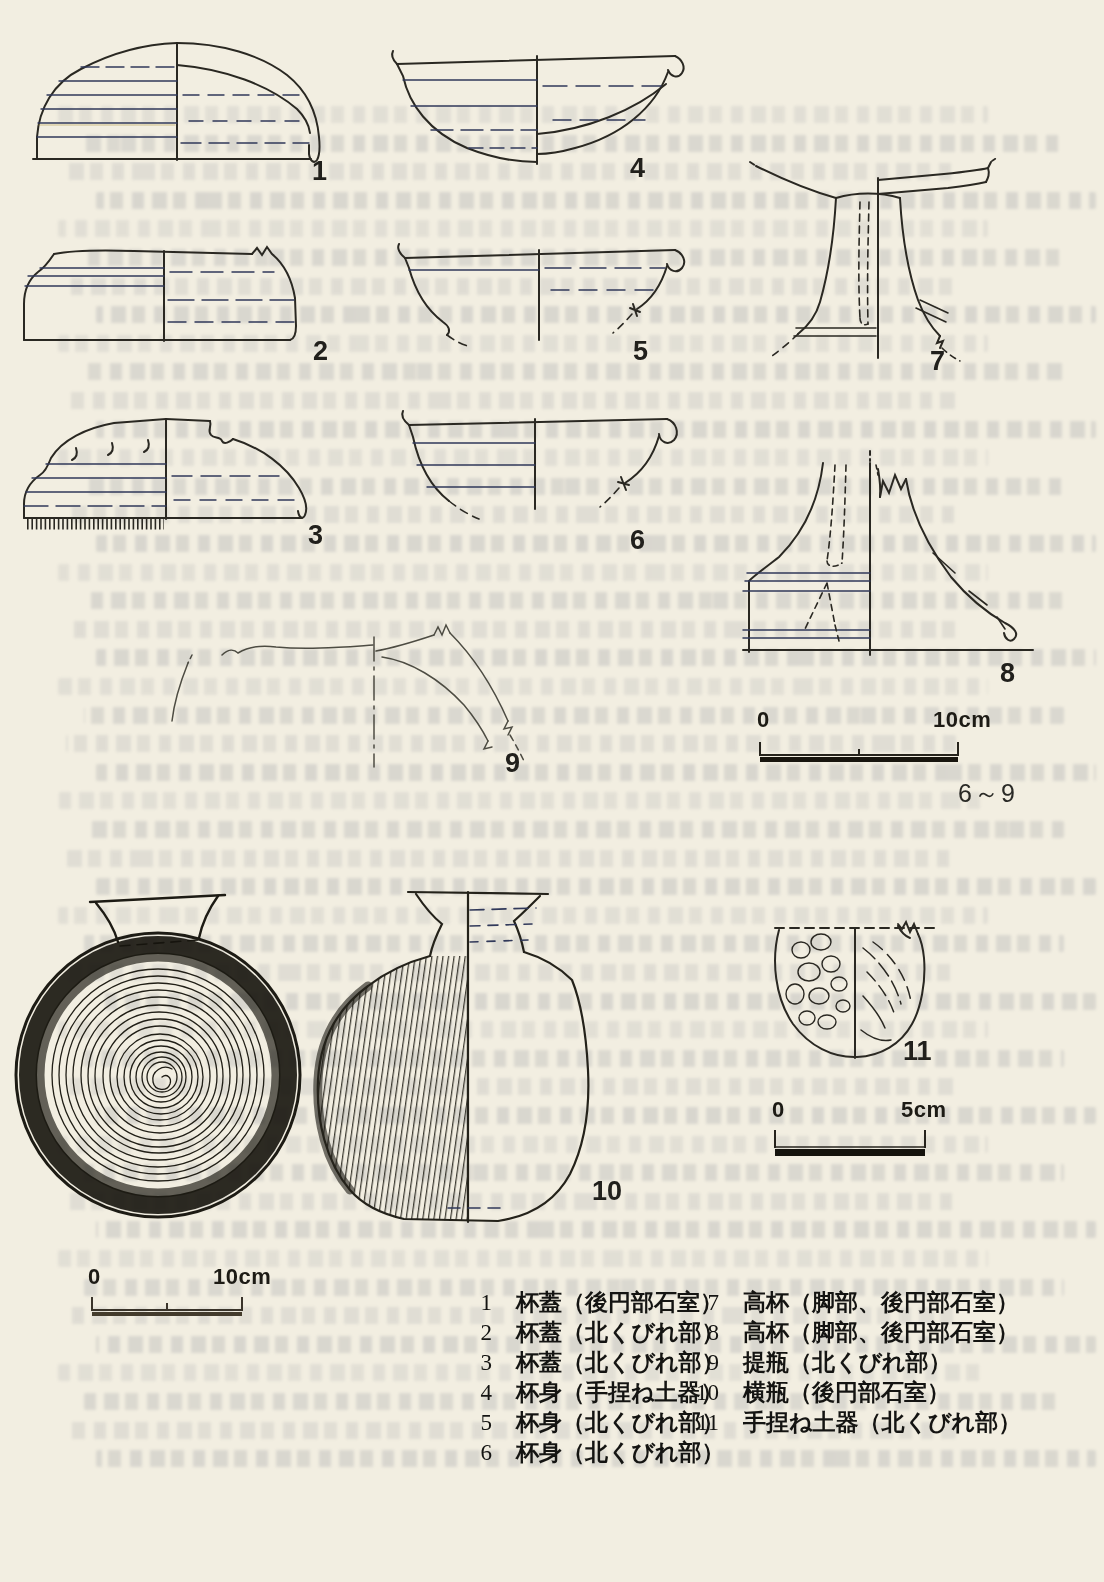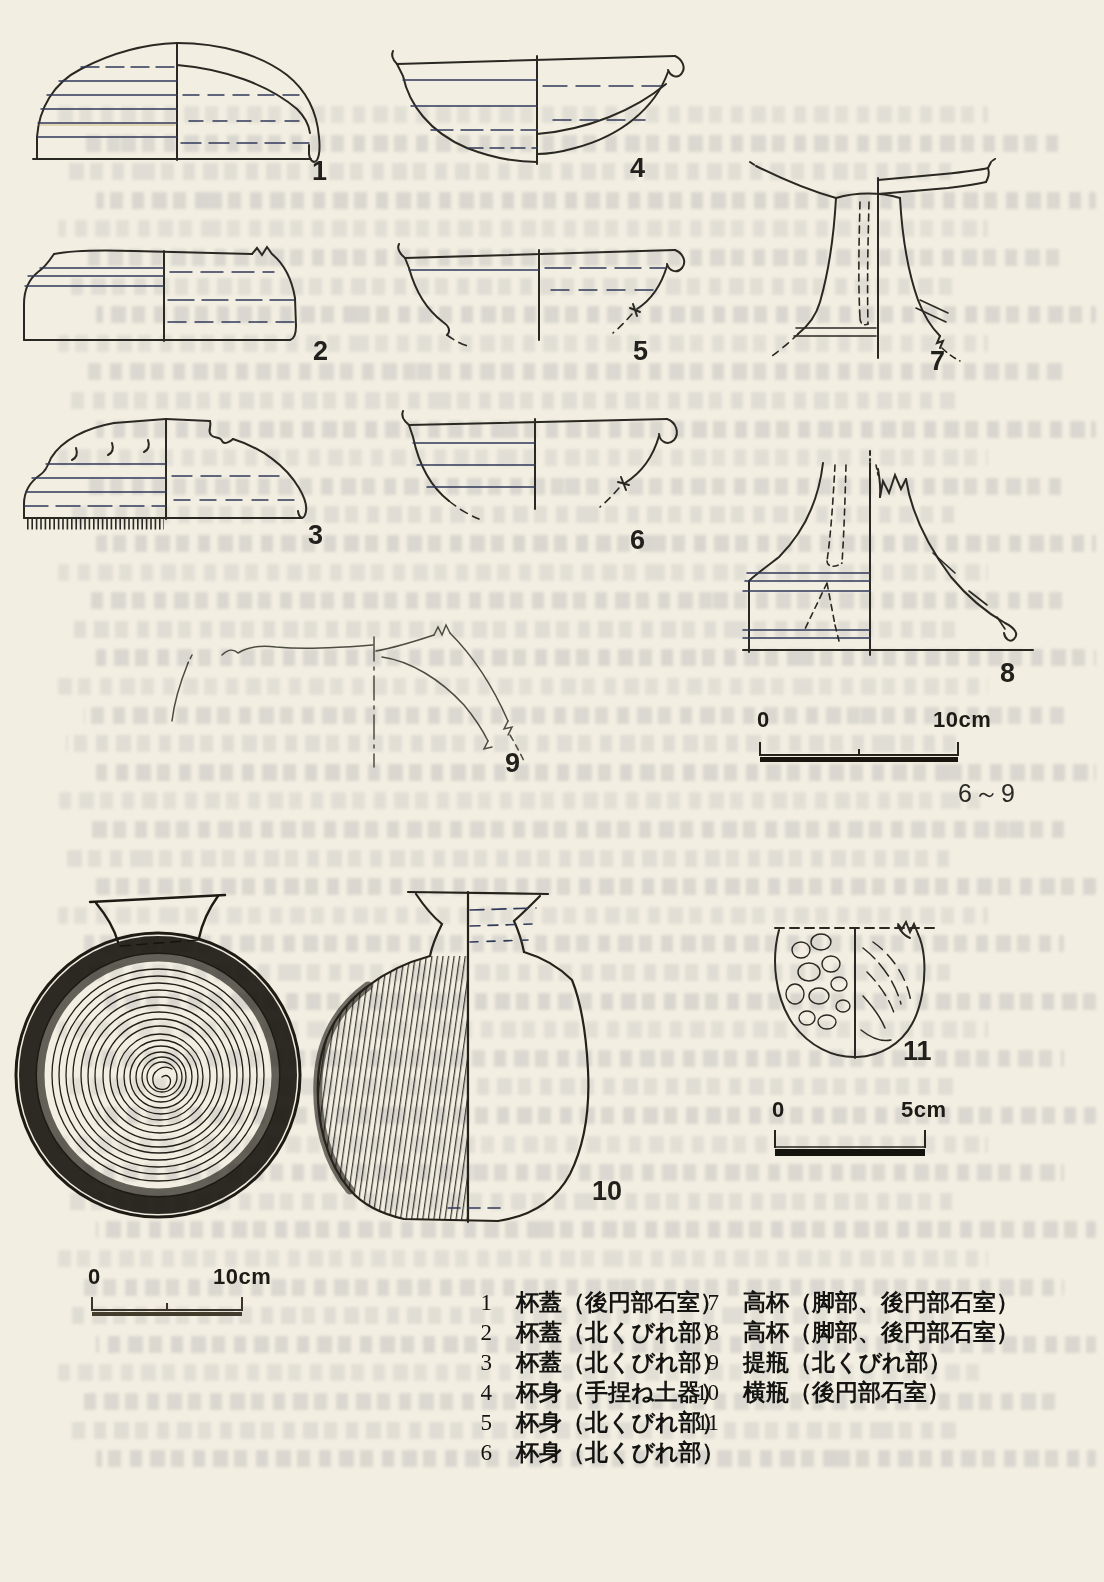--- a/index.html
+++ b/index.html
@@ -472,17 +472,18 @@
       <div class="legend-row">
           <span class="legend-no">9</span>
           <span class="legend-label">提瓶（北くびれ部）</span>
         </div>
       <div class="legend-row">
           <span class="legend-no">10</span>
           <span class="legend-label">横瓶（後円部石室）</span>
         </div>
       <div class="legend-row">
           <span class="legend-no">11</span>
+          <span class="legend-label">手捏ね土器（北くびれ部）</span>
         </div>
     </div>
 
   </div>
 </div>
 
 </body></html>

